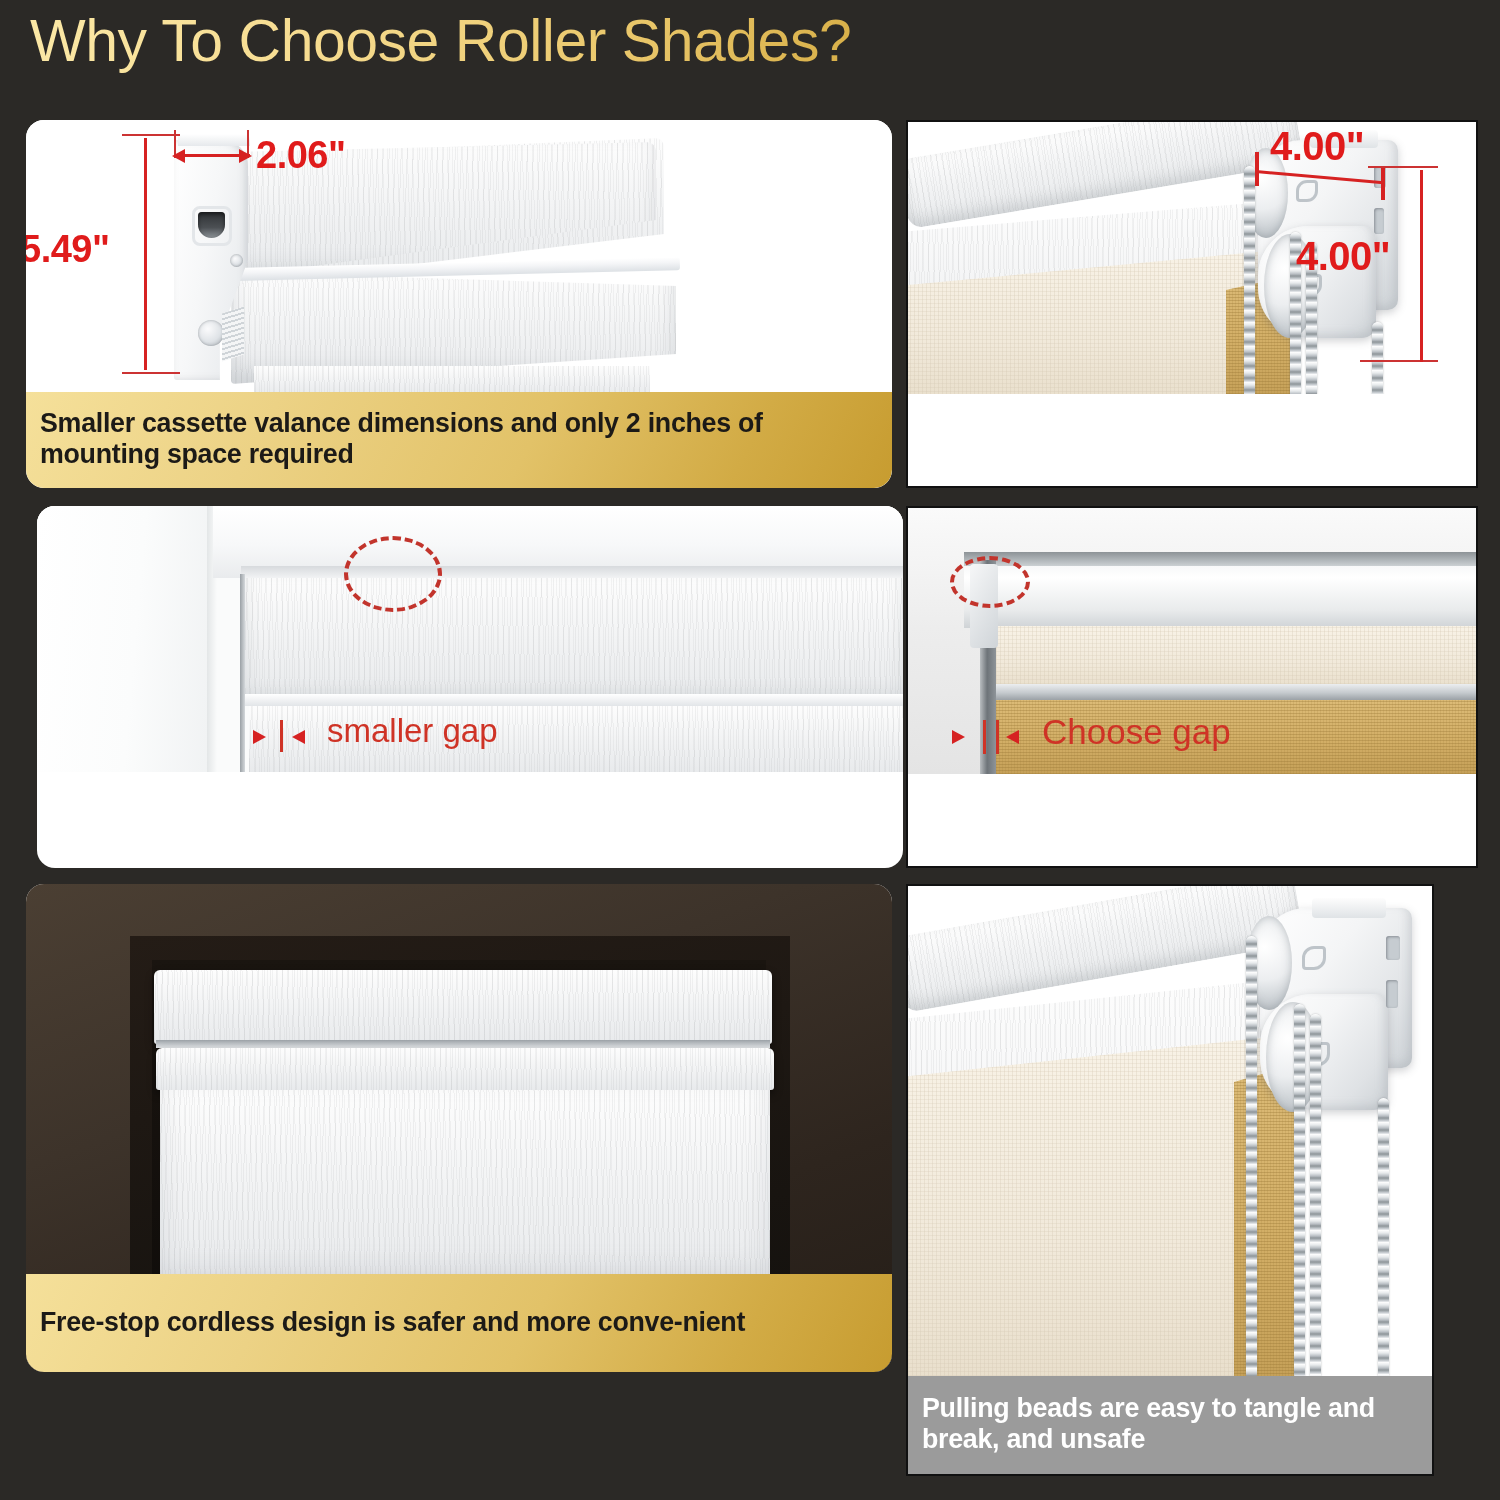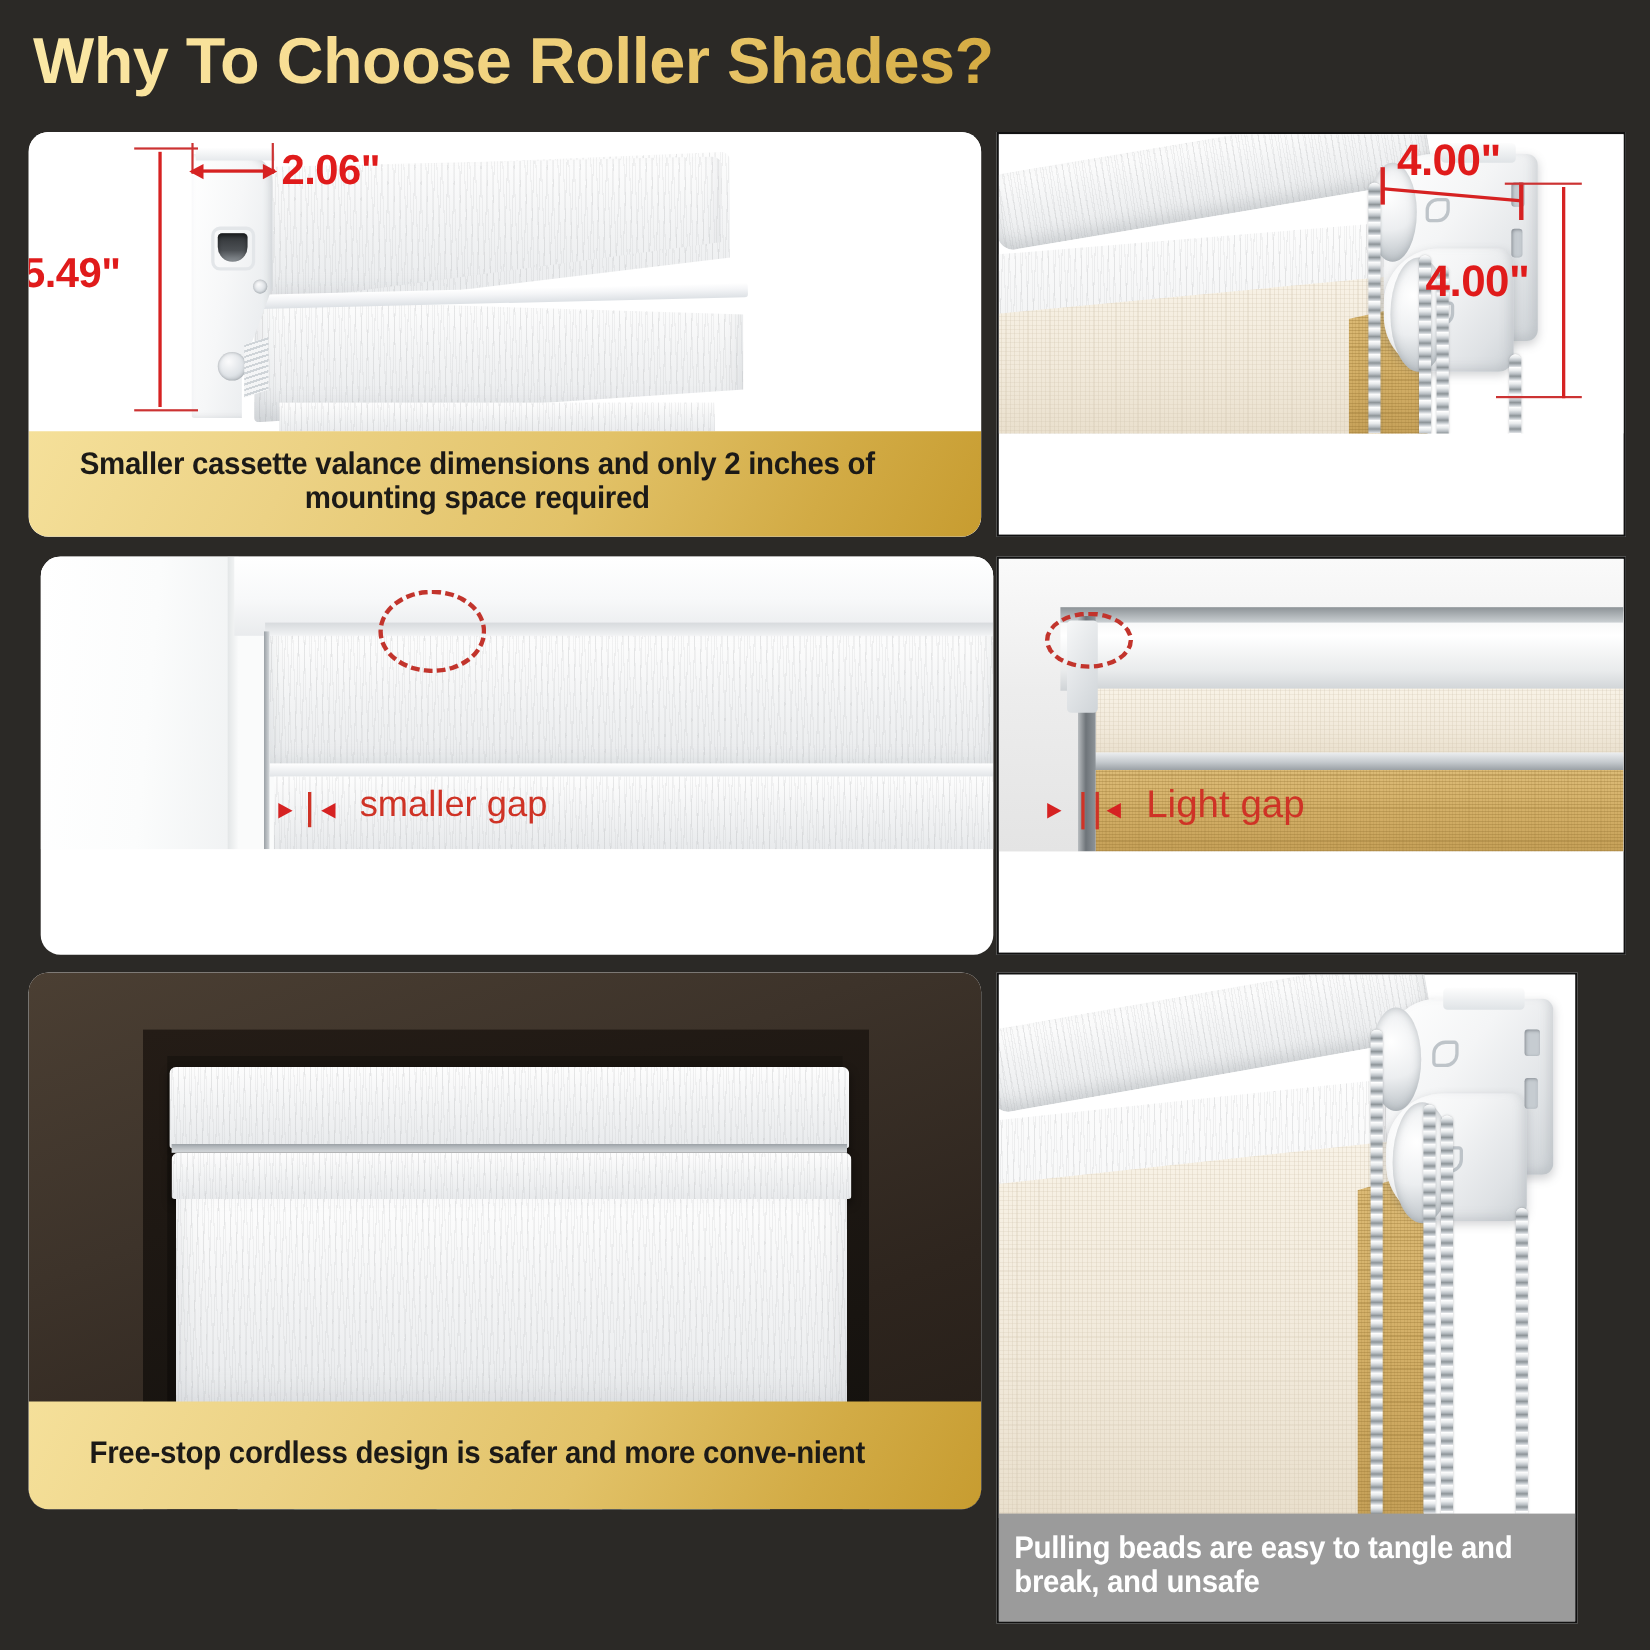--- a/index.html
+++ b/index.html
@@ -13,24 +13,24 @@
 
   #stage {
     position: relative;
     width: 1500px; height: 1500px;
     background: #2b2926;
   }
 
   
   #title {
     position: absolute;
-    left: 30px; top: 20px;
+    left: 30px; top: 6px;
     width: 1200px; height: 70px;
     font-size: 59px;
-    font-weight: bold;
+    font-weight: normal;
     letter-spacing: -0.5px;
     line-height: 70px;
     white-space: nowrap;
     background: linear-gradient(100deg,
         #fbe8a6 0%,
         #f7dd92 22%,
         #ebc96e 48%,
         #d3a93f 74%,
         #b8902c 100%);
     -webkit-background-clip: text;
@@ -73,21 +73,20 @@
   }
   .caption.gold {
     background: linear-gradient(118deg,
         #f5e09a 0%,
         #ecd285 28%,
         #e2c268 58%,
         #d2ab45 82%,
         #c79c30 100%);
     border-bottom-left-radius: 18px;
     border-bottom-right-radius: 18px;
-    text-align: center;
   }
   .caption.gold .ctext { color: #1c1a17; }
   .caption.gray { background: #9b9b9b; }
   .caption.gray .ctext { color: #ffffff; }
 
   
 
   
   .fab-white {
     background:
@@ -404,21 +403,21 @@
 
       <div style="position:absolute; left:62px; top:56px; width:28px; height:84px;
                   background:linear-gradient(120deg,#f6f7f8,#cfd4d8); border-radius:4px;"></div>
 
       <div class="dashcircle" style="left:42px; top:48px; width:80px; height:52px;"></div>
 
       <div class="arrow-r" style="left:44px; top:222px;"></div>
       <div class="thin-v" style="left:75px; top:212px; height:34px; width:3px; background:#cf3326;"></div>
       <div class="thin-v" style="left:88px; top:212px; height:34px; width:3px; background:#cf3326;"></div>
       <div class="arrow-l" style="left:98px; top:222px;"></div>
-      <div class="gaplbl" style="left:134px; top:204px; font-size:35px;">Light gap</div>
+      <div class="gaplbl" style="left:134px; top:204px; font-size:35px;">Choose gap</div>
     </div>
 
   </div>
 
   <div class="panel rounded" style="left:26px; top:884px; width:866px; height:488px;">
 
     <div class="photo" style="height:494px;">
       <div class="room"></div>
 
       <div class="win-recess" style="left:104px; top:52px; width:660px; height:442px;"></div>

